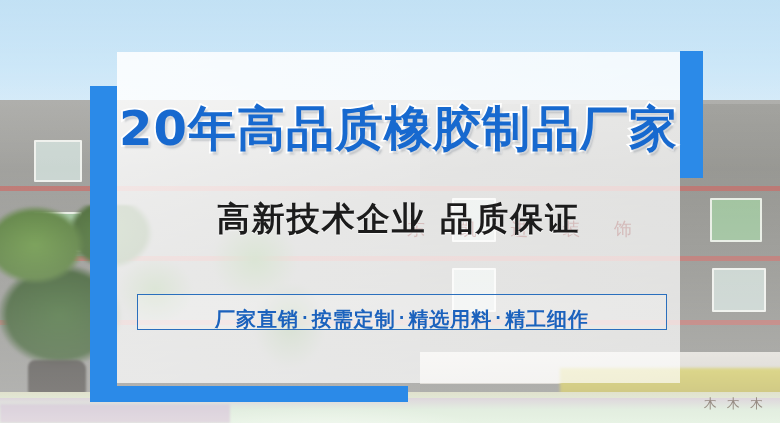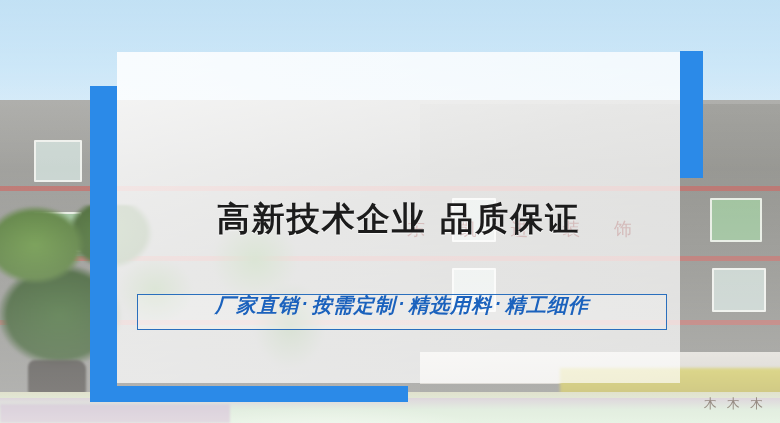--- a/index.html
+++ b/index.html
@@ -184,23 +184,22 @@
     white-space: nowrap;
     text-shadow: 0 1px 1px rgba(255,255,255,0.8);
   }
   .tagline-box {
     position: absolute;
     left: 20px; top: 242px;
     width: 528px; height: 34px;
     border: 1.5px solid #2a6fbd;
     background: rgba(255,255,255,0.22);
     display: flex;
-    align-items: flex-start;
+    align-items: flex-end;
     justify-content: center;
-    font-style: italic;
   }
   .tagline {
     font-size: 20px;
     font-weight: 700;
     letter-spacing: 1px;
     color: #1b62bd;
     white-space: nowrap;
     line-height: 1;
   }
   .tagline .sep {
@@ -265,20 +264,21 @@
   <div class="panel"></div>
 
   <div class="bar-left"></div>
   <div class="bar-bottom"></div>
   <div class="bar-right"></div>
 
   <div class="content">
 
     <div class="ghost-sign">东 凯 进 装 饰</div>
 
+    <div class="headline">20年高品质橡胶制品厂家</div>
 
     <div class="subhead">高新技术企业  品质保证</div>
 
     <div class="tagline-box">
       <div class="tagline"><span>厂家直销</span><span class="sep">·</span><span>按需定制</span><span class="sep">·</span><span>精选用料</span><span class="sep">·</span><span>精工细作</span></div>
     </div>
 
   </div>
 
   <div class="watermark">木 木 木</div>

